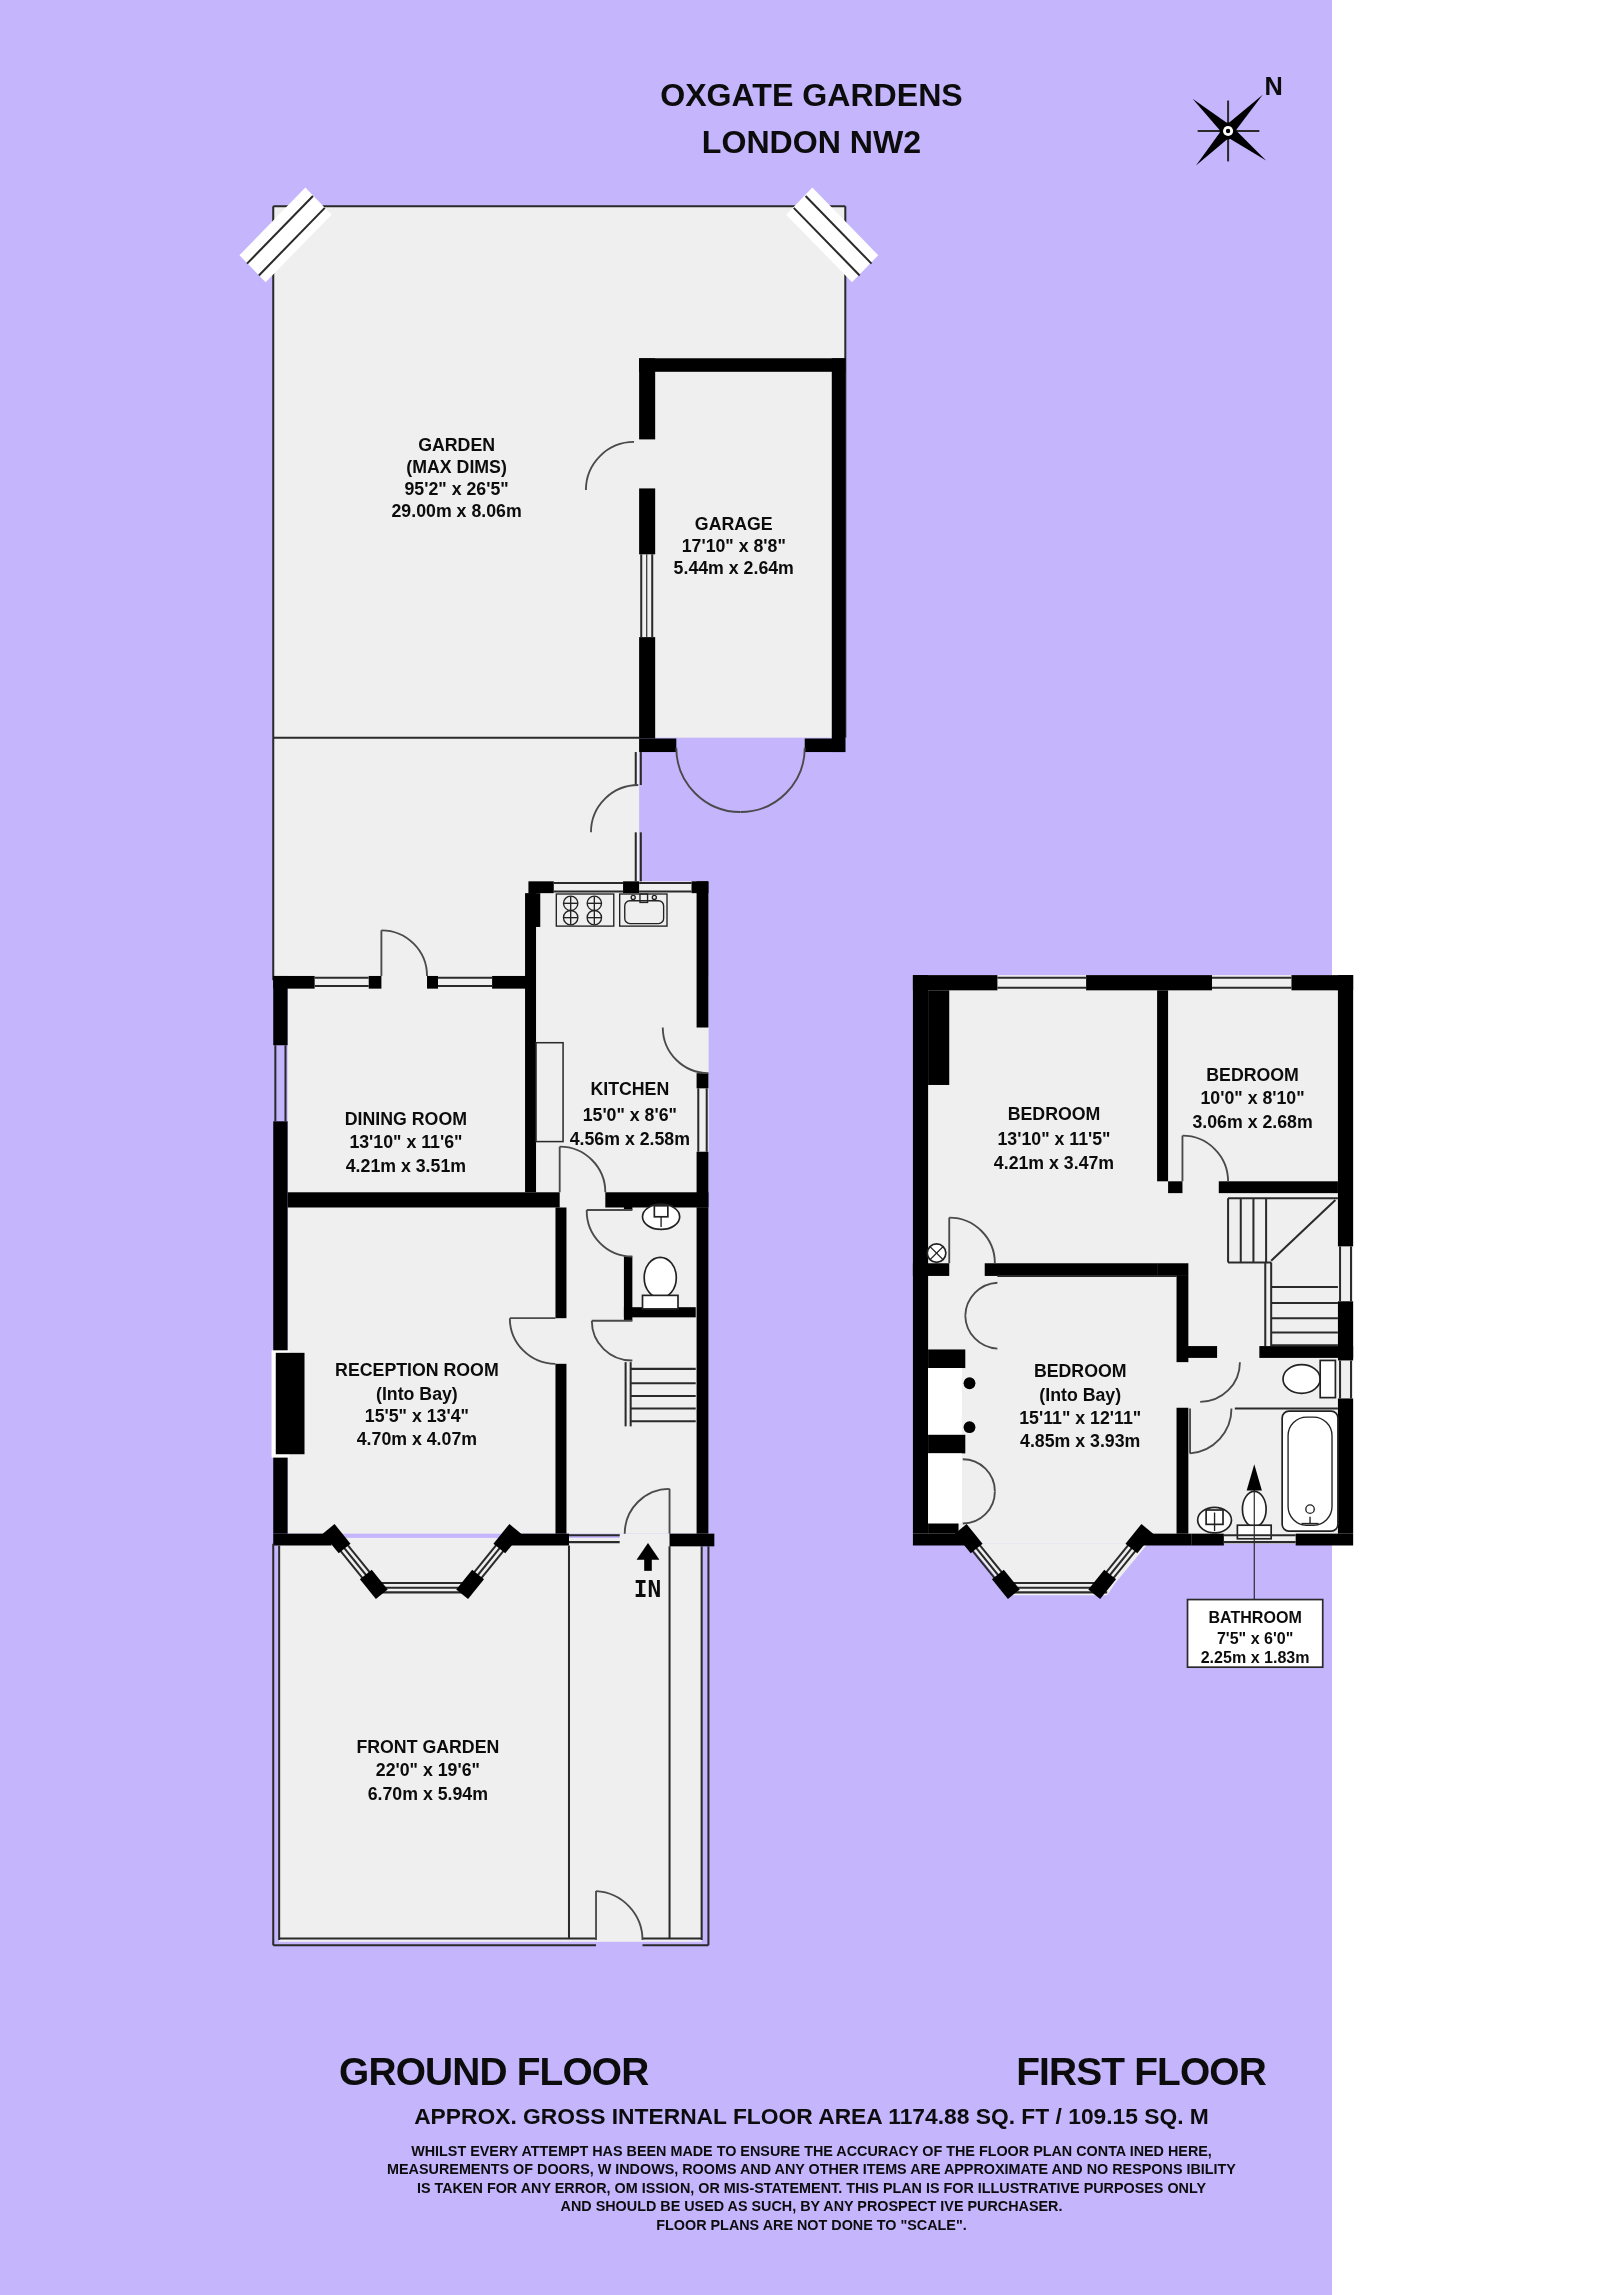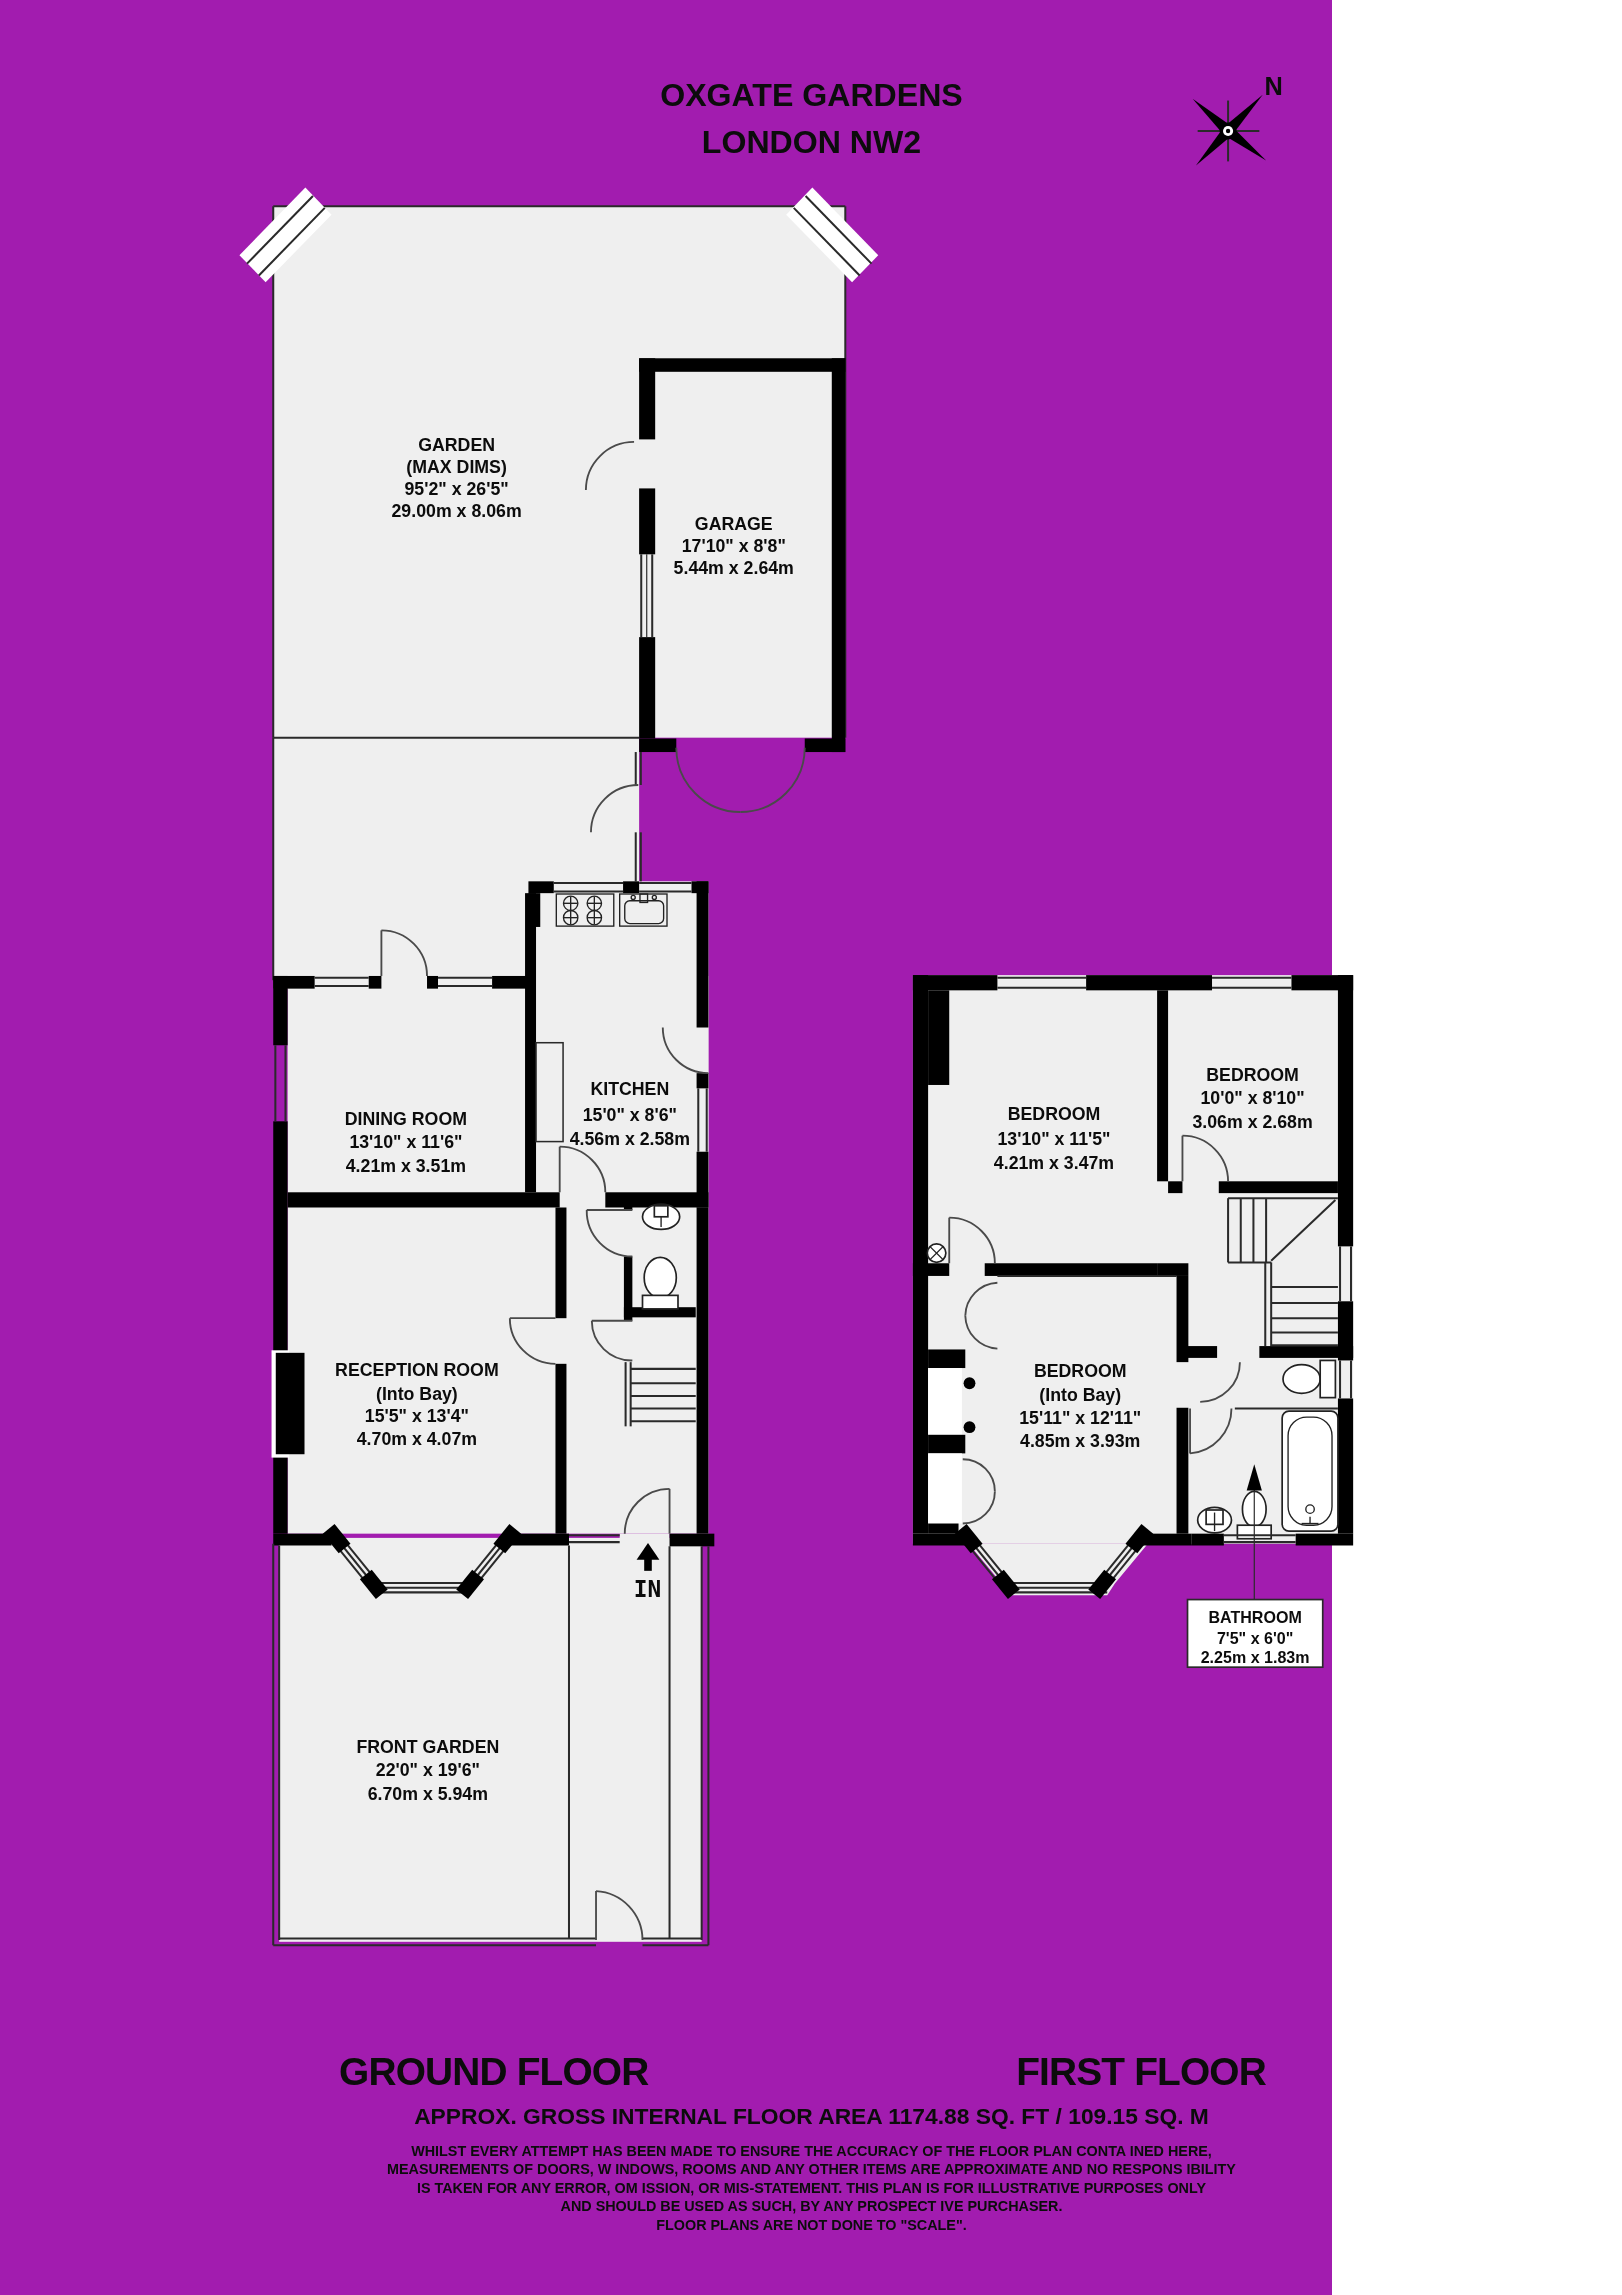--- a/index.html
+++ b/index.html
@@ -1,16 +1,16 @@
 <!DOCTYPE html>
 <html style="font-size:13.5px"><head>
 <meta charset="utf-8">
 <style>
   html,body{margin:0;padding:0;background:#fff;}
-  .page{width:1332px;height:2295px;position:relative;background:#a21caf;}
+  .page{width:1332px;height:2295px;position:relative;background:#c4b5fd;}
   svg{display:block;}
   text{font-family:"Liberation Sans", sans-serif;fill:#0c0c0c;}
   .rm{font-size:21px;font-weight:bold;text-anchor:middle;}
   .ttl{font-size:38px;font-weight:bold;text-anchor:middle;}
   .floorlbl{font-size:46px;font-weight:bold;text-anchor:middle;letter-spacing:-1px;}
   .arealbl{font-size:27px;font-weight:bold;text-anchor:middle;}
   .disc{font-size:17px;font-weight:bold;text-anchor:middle;}
   .inlbl{font-family:"DejaVu Sans Mono", monospace;font-size:27px;font-weight:bold;text-anchor:middle;}
   .nlbl{font-size:30px;font-weight:bold;text-anchor:middle;}
   .bx{font-size:19px;font-weight:bold;text-anchor:middle;}

